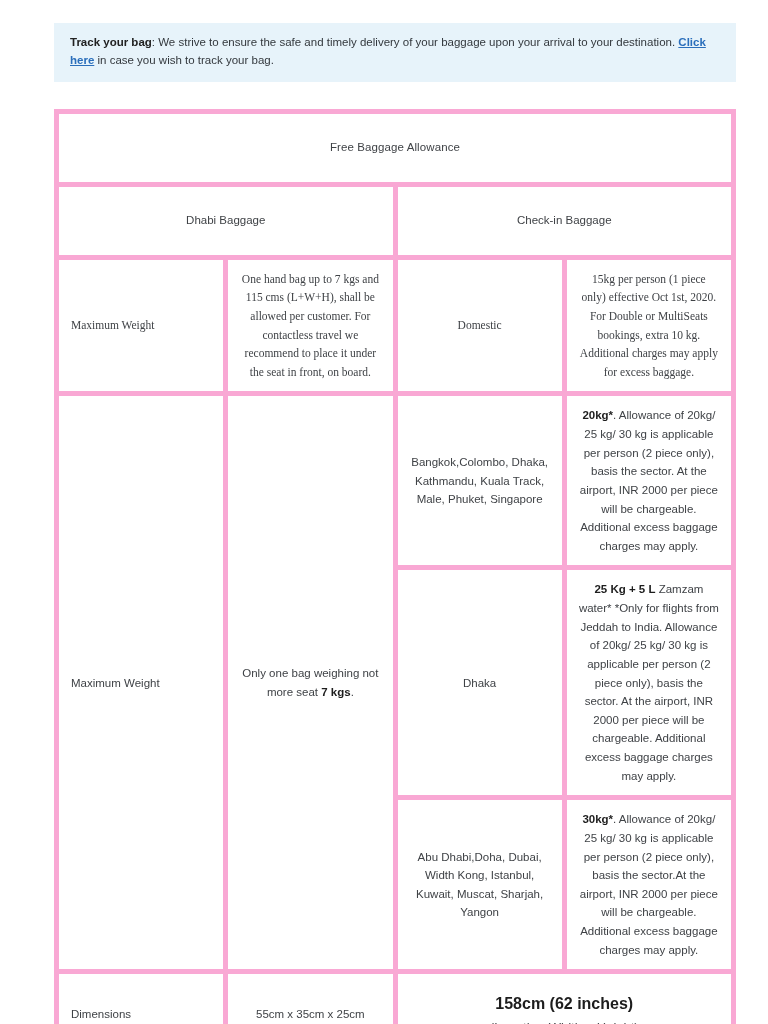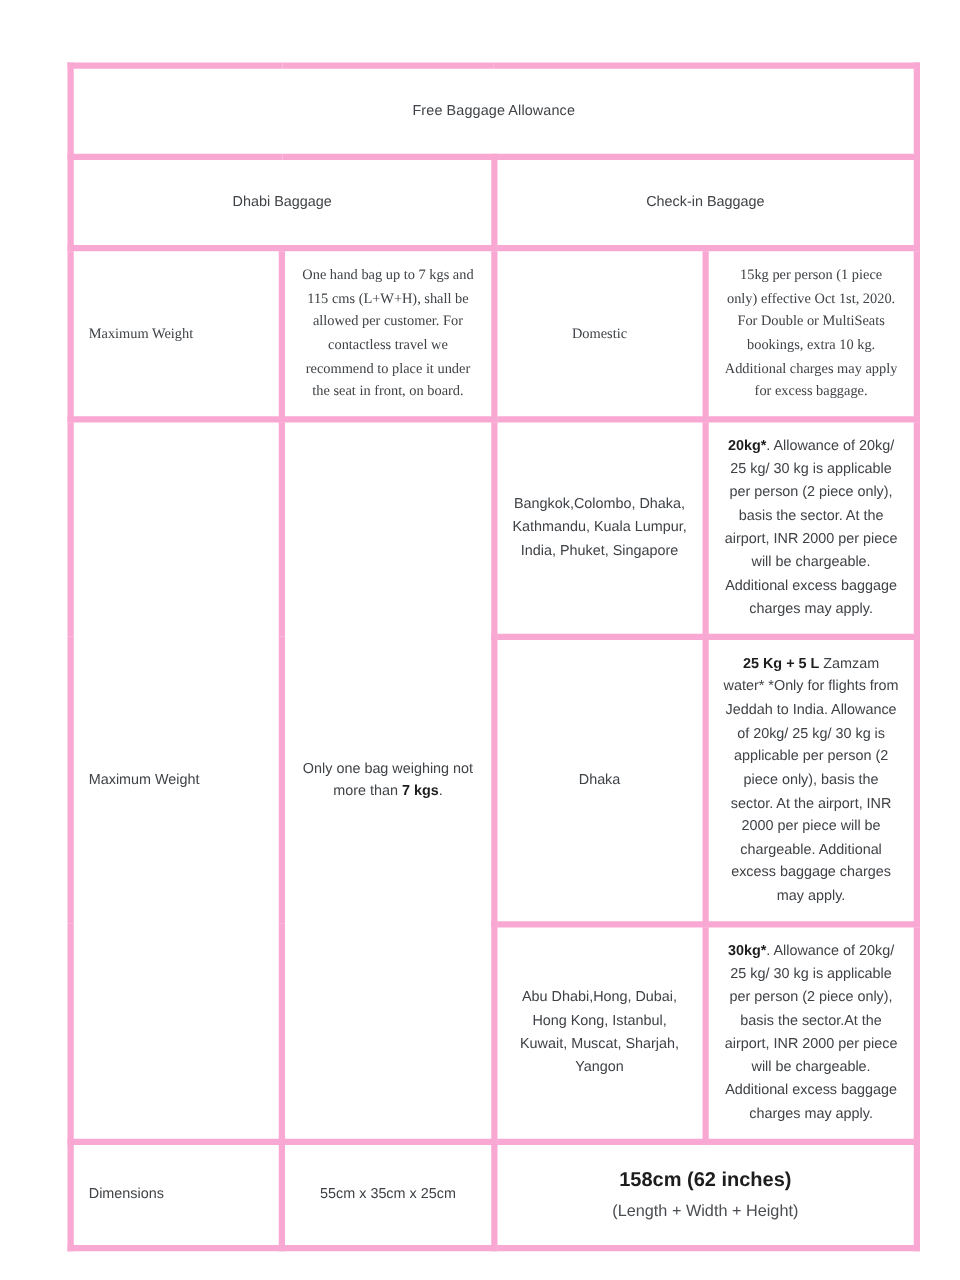--- a/index.html
+++ b/index.html
@@ -91,52 +91,55 @@
   .dest-col  { width: 148px; }
 
   .dim-main { font-weight: bold; font-size: 16px; color: #1d1d1d; }
   .dim-sub  { font-size: 13px; color: #4a4d51; }
 </style>
 </head>
 <body>
 
 <div class="page">
 
+  <div class="notice">
+    <strong>Track your bag</strong><span>: We strive to ensure the safe and timely delivery of your baggage upon your arrival to your destination. </span><a href="#">Click here</a><span> in case you wish to track your bag.</span>
+  </div>
 
   <table class="bag-table">
     <tbody>
       <tr>
         <td class="title-cell" colspan="4">Free Baggage Allowance</td>
       </tr>
       <tr>
         <td class="col-head" colspan="2">Dhabi Baggage</td>
         <td class="col-head" colspan="2">Check-in Baggage</td>
       </tr>
 
       <tr class="row-domestic">
         <td class="cell-label dim-label">Maximum Weight</td>
         <td class="cell-center hand-desc">One hand bag up to 7 kgs and 115 cms (L+W+H), shall be allowed per customer. For contactless travel we recommend to place it under the seat in front, on board.</td>
         <td class="cell-center cell-bold dest-col">Domestic</td>
         <td class="cell-center">15kg per person (1 piece only) effective Oct 1st, 2020. For Double or MultiSeats bookings, extra 10 kg. Additional charges may apply for excess baggage.</td>
       </tr>
 
       <tr class="row-bkk">
         <td class="cell-label dim-label" rowspan="3">Maximum Weight</td>
-        <td class="cell-center hand-desc" rowspan="3"><span>Only one bag weighing not more than </span><b>7 kgs</b><span>.</span></td>
-        <td class="cell-center dest-col">Bangkok,Colombo, Dhaka, Kathmandu, Kuala Lumpur, India, Phuket, Singapore</td>
+        <td class="cell-center hand-desc" rowspan="3"><span>Only one bag weighing not more seat </span><b>7 kgs</b><span>.</span></td>
+        <td class="cell-center dest-col">Bangkok,Colombo, Dhaka, Kathmandu, Kuala Track, Male, Phuket, Singapore</td>
         <td class="cell-center"><b>20kg*</b><span>. Allowance of 20kg/ 25 kg/ 30 kg is applicable per person (2 piece only), basis the sector. At the airport, INR 2000 per piece will be chargeable. Additional excess baggage charges may apply.</span></td>
       </tr>
 
       <tr class="row-jed">
         <td class="cell-center dest-col">Dhaka</td>
         <td class="cell-center"><b>25 Kg + 5 L</b><span> Zamzam water* *Only for flights from Jeddah to India. Allowance of 20kg/ 25 kg/ 30 kg is applicable per person (2 piece only), basis the sector. At the airport, INR 2000 per piece will be chargeable. Additional excess baggage charges may apply.</span></td>
       </tr>
 
       <tr class="row-auh">
-        <td class="cell-center dest-col">Abu Dhabi,Hong, Dubai, Hong Kong, Istanbul, Kuwait, Muscat, Sharjah, Yangon</td>
+        <td class="cell-center dest-col">Abu Dhabi,Doha, Dubai, Width Kong, Istanbul, Kuwait, Muscat, Sharjah, Yangon</td>
         <td class="cell-center"><b>30kg*</b><span>. Allowance of 20kg/ 25 kg/ 30 kg is applicable per person (2 piece only), basis the sector.At the airport, INR 2000 per piece will be chargeable. Additional excess baggage charges may apply.</span></td>
       </tr>
 
       <tr class="row-dim">
         <td class="cell-label dim-label">Dimensions</td>
         <td class="cell-center cell-bold hand-desc">55cm x 35cm x 25cm</td>
         <td class="cell-center" colspan="2">
           <div class="dim-main">158cm (62 inches)</div>
           <div class="dim-sub">(Length + Width + Height)</div>
         </td>

